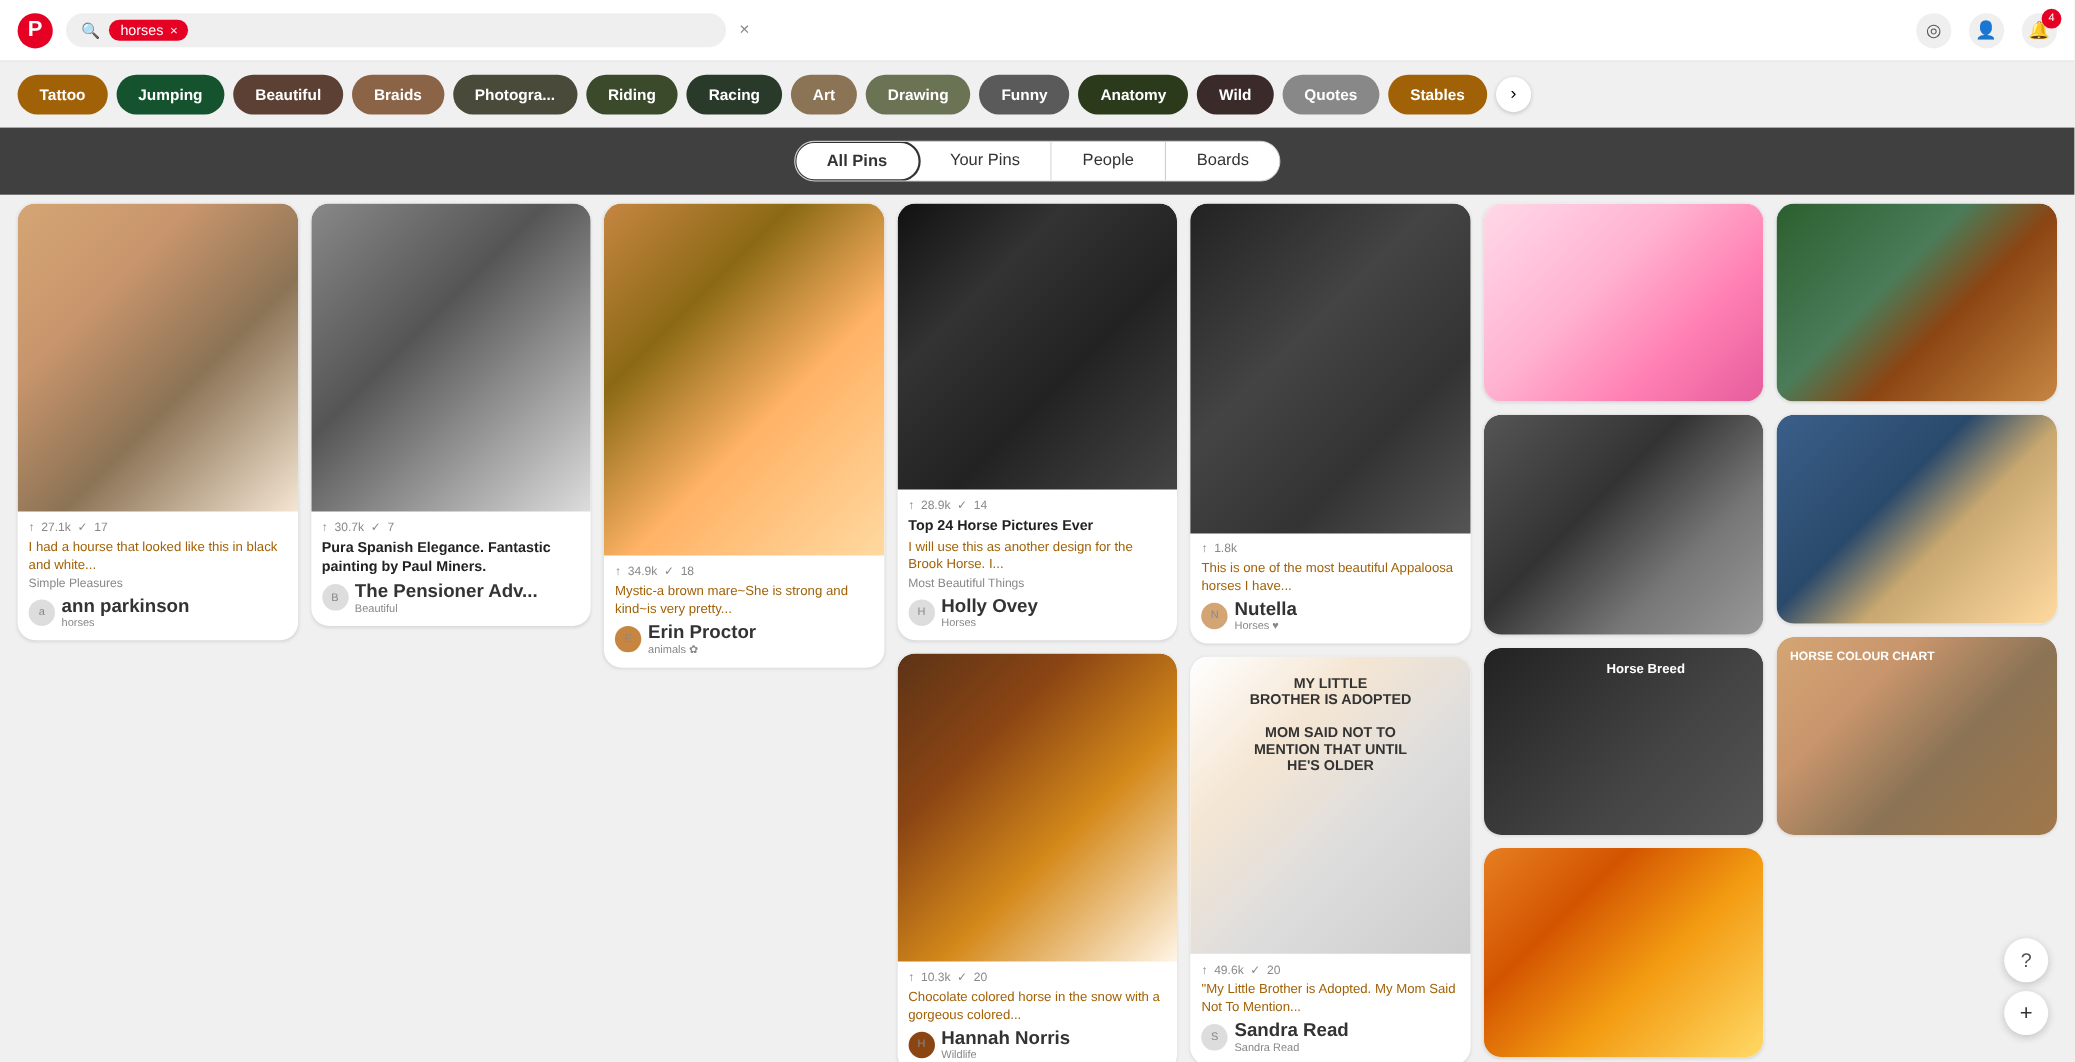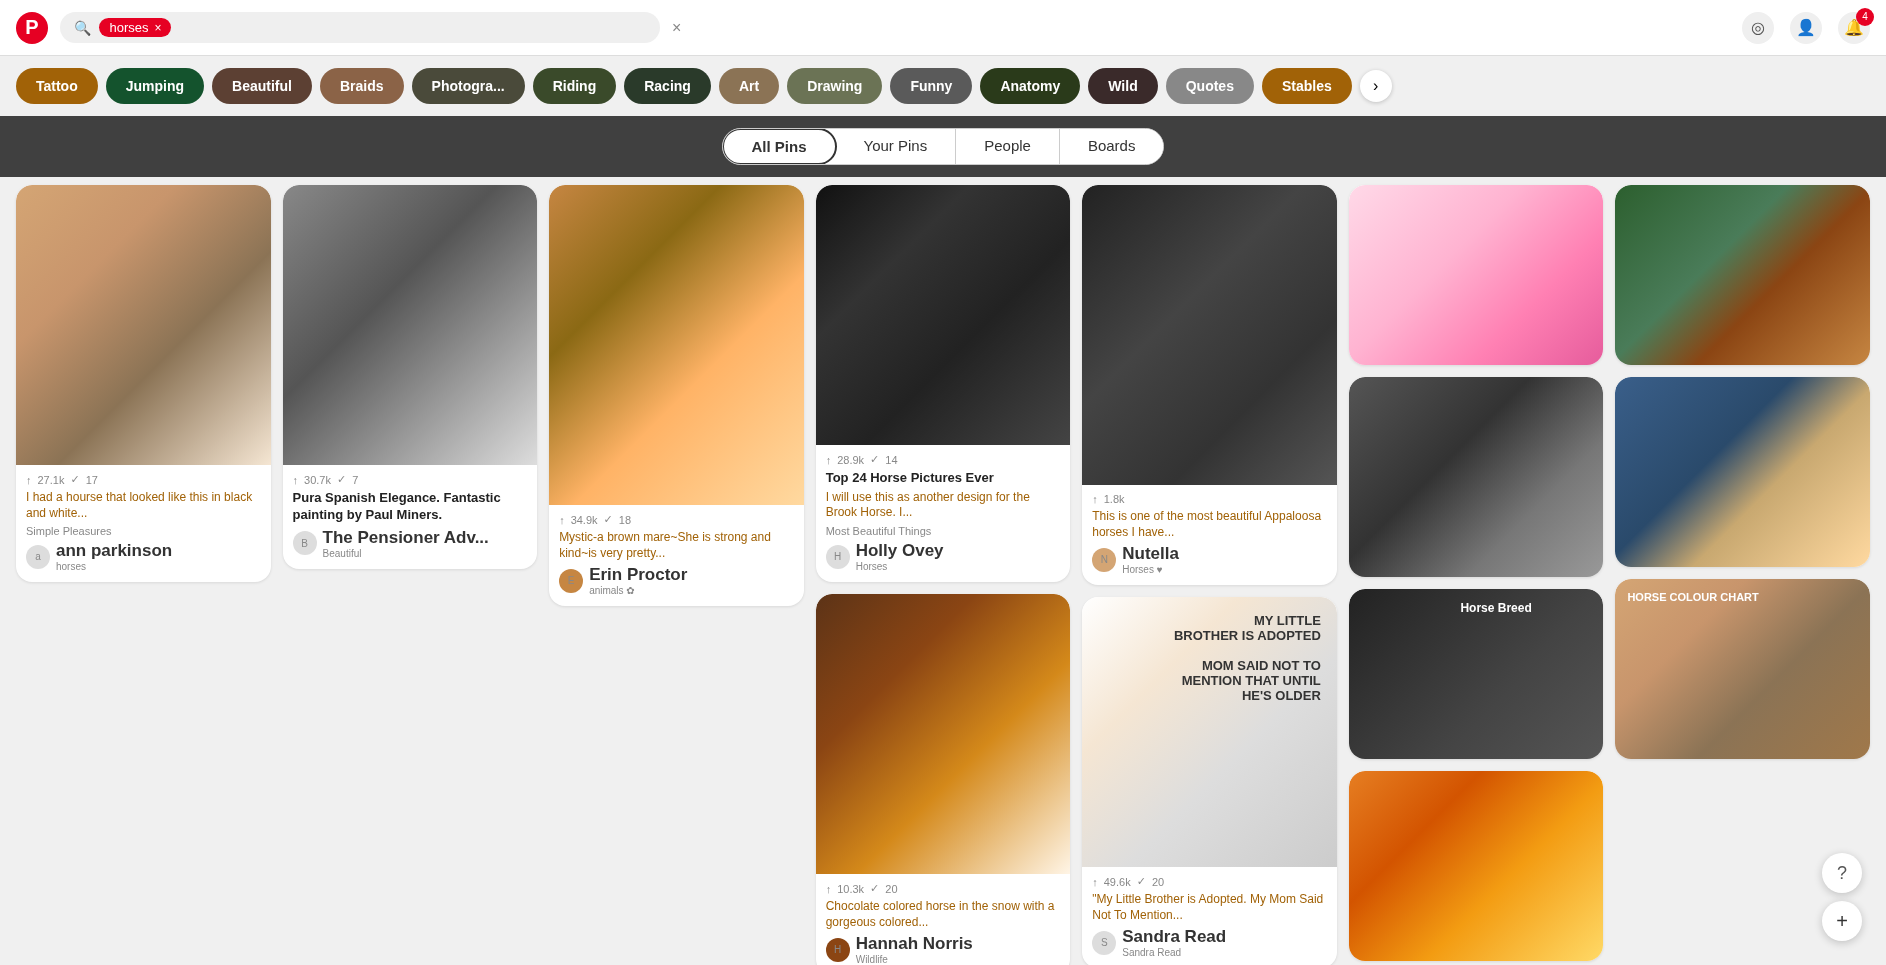--- a/index.html
+++ b/index.html
@@ -480,21 +480,21 @@
         <div>
           <div class="user-name">Nutella</div>
           <div class="user-sub">Horses ♥</div>
         </div>
       </div>
     </div>
   </div>
 
   <div class="pin-card">
     <div class="pin-image-placeholder img-horse7" style="height:270px;">
-      <div style="padding:16px; color:#333; font-size:13px; font-weight:bold; text-align:right;">
+      <div style="padding:16px; color:#333; font-size:13px; font-weight:bold; text-align:center;">
         MY LITTLE<br>BROTHER IS ADOPTED<br><br>MOM SAID NOT TO<br>MENTION THAT UNTIL<br>HE'S OLDER
       </div>
     </div>
     <div class="pin-info">
       <div class="pin-stats">
         <span>↑</span>
         <span>49.6k</span>
         <span>✓</span>
         <span>20</span>
       </div>

